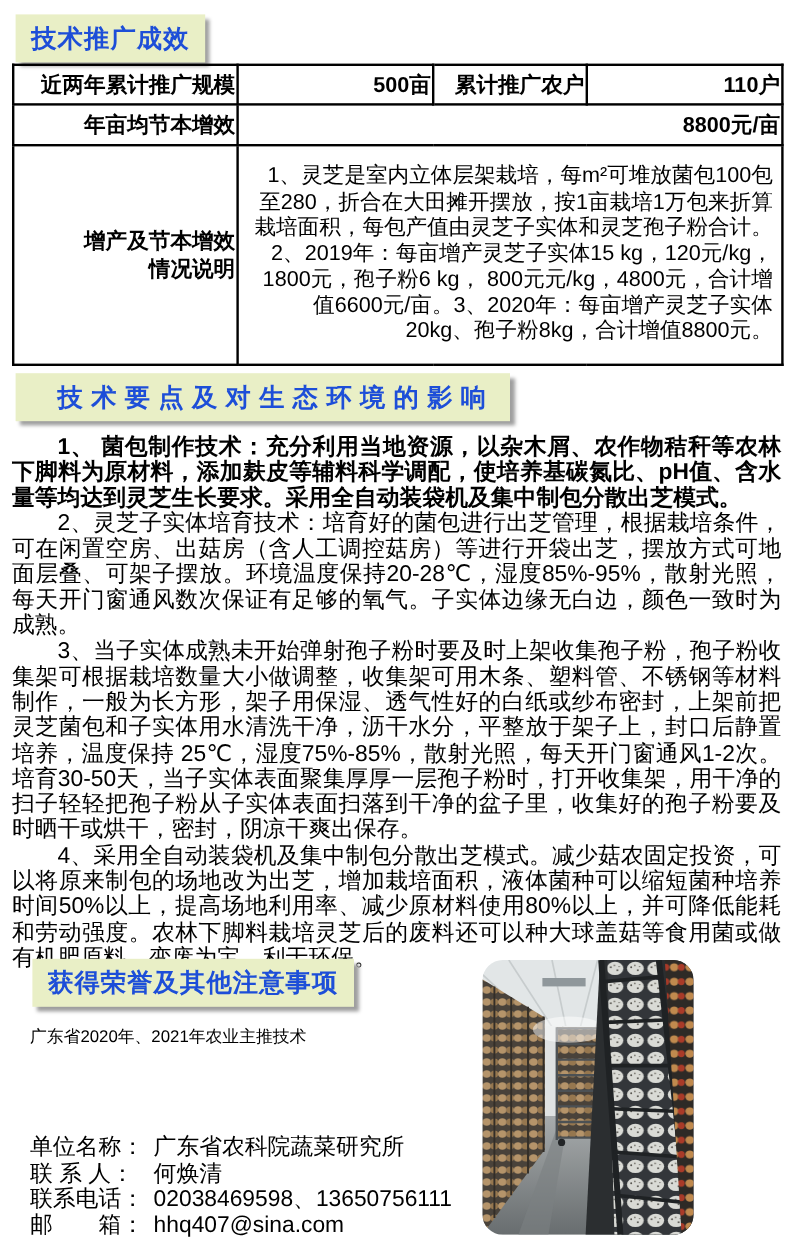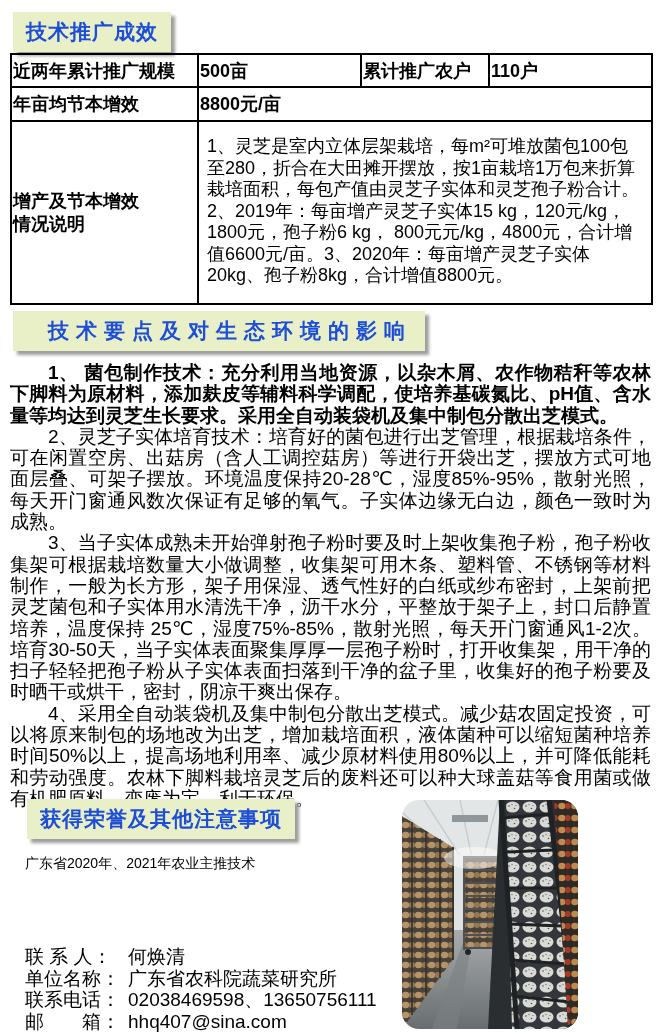--- a/index.html
+++ b/index.html
@@ -26,21 +26,21 @@
   #head-keypoints{letter-spacing:7px;}
   #head-unit{letter-spacing:5px;}
 
   
   table.stats{
     position:absolute;left:10px;top:53px;
     width:641px;table-layout:fixed;border-collapse:collapse;
   }
   table.stats td{
     border:2px solid #000;
-    text-align:left;vertical-align:middle;
+    text-align:right;vertical-align:middle;
     font-size:18px;
     overflow:hidden;
   }
   td.lbl{font-weight:700;}
   td.val{font-weight:700;}
   tr.r1{height:33px;}
   tr.r2{height:34px;}
   tr.r3{height:183px;}
   td.desc{
     text-align:justify;vertical-align:top;
@@ -119,24 +119,24 @@
     <p>4、采用全自动装袋机及集中制包分散出芝模式。减少菇农固定投资，可以将原来制包的场地改为出芝，增加栽培面积，液体菌种可以缩短菌种培养时间50%以上，提高场地利用率、减少原材料使用80%以上，并可降低能耗和劳动强度。农林下脚料栽培灵芝后的废料还可以种大球盖菇等食用菌或做有机肥原料，变废为宝，利于环保。</p>
   </div>
 
   <div class="sec-head" id="head-honors" style="left:27px;top:799px;">获得荣誉及其他注意事项</div>
 
   <div class="honor-text">广东省2020年、2021年农业主推技术</div>
 
 
   <div class="unit-info">
     <div class="unit-row">
+      <span class="unit-label">单位名称：</span><span class="unit-value">广东省农科院蔬菜研究所</span>
+    </div>
+    <div class="unit-row">
       <span class="unit-label">联 系 人：</span><span class="unit-value">何焕清</span>
-    </div>
-    <div class="unit-row">
-      <span class="unit-label">单位名称：</span><span class="unit-value">广东省农科院蔬菜研究所</span>
     </div>
     <div class="unit-row">
       <span class="unit-label">联系电话：</span><span class="unit-value">02038469598、13650756111</span>
     </div>
     <div class="unit-row">
       <span class="unit-label">邮　　箱：</span><span class="unit-value">hhq407@sina.com</span>
     </div>
   </div>
 
   <div class="photo">

